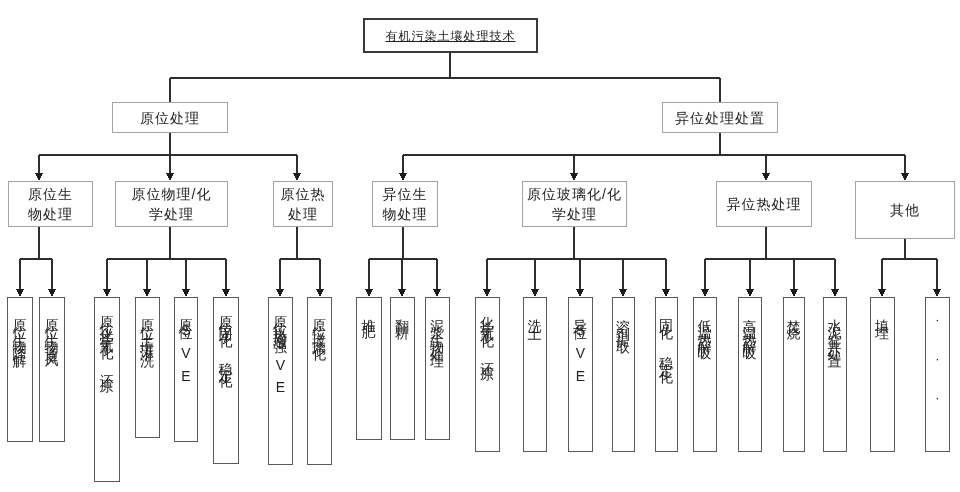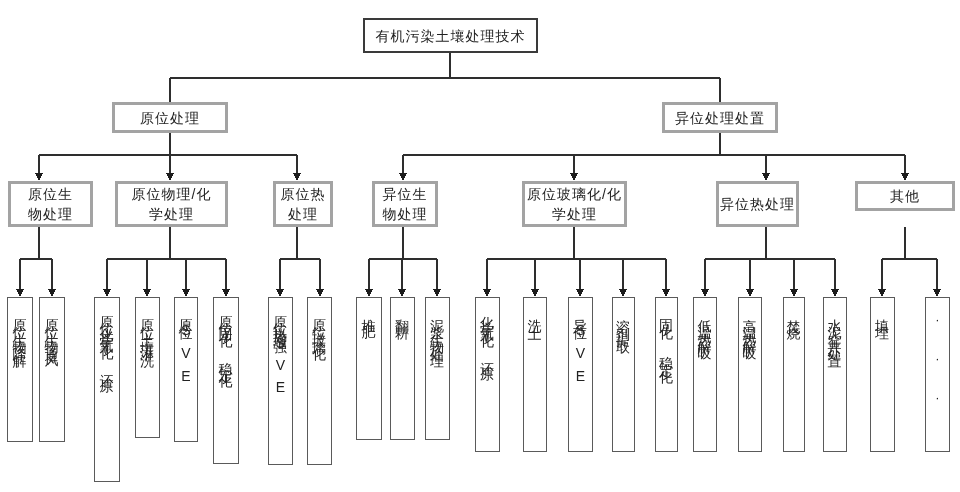--- a/index.html
+++ b/index.html
@@ -5,26 +5,26 @@
   html,body{margin:0;padding:0;}
   body{
     width:960px;height:492px;position:relative;background:#ffffff;
     font-family:"Liberation Sans","DejaVu Sans",sans-serif;
     color:#222;overflow:hidden;
   }
   #canvas{position:absolute;left:0;top:0;width:960px;height:492px;}
   svg.wires{position:absolute;left:0;top:0;pointer-events:none;}
   .node{
     position:absolute;box-sizing:border-box;background:#fff;
-    border:3px solid #a3a3a3;
+    border:1px solid #a3a3a3;
     display:flex;align-items:center;justify-content:center;
     text-align:center;font-size:14px;line-height:20px;
     letter-spacing:1px;white-space:pre-line;
   }
-  .node.root{border:2px solid #3a3a3a;font-size:14px;}
+  .node.root{border:2px solid #3a3a3a;font-size:12px;text-decoration:underline;}
   .leaf{
     position:absolute;box-sizing:border-box;background:#fff;
     border:1px solid #5a5a5a;
     display:flex;justify-content:center;align-items:flex-start;
     font-size:14px;
   }
   .leaf span{
     writing-mode:vertical-rl;text-orientation:upright;
     letter-spacing:7px;margin-top:10px;line-height:1;
   }
@@ -79,22 +79,22 @@
   <div class="node" style="left:8px;top:181px;width:85px;height:46px">原位生
 物处理</div>
   <div class="node" style="left:115px;top:181px;width:113px;height:46px">原位物理/化
 学处理</div>
   <div class="node" style="left:273px;top:181px;width:60px;height:46px">原位热
 处理</div>
   <div class="node" style="left:372px;top:181px;width:66px;height:46px">异位生
 物处理</div>
   <div class="node" style="left:522px;top:181px;width:105px;height:46px">原位玻璃化/化
 学处理</div>
-  <div class="node" style="left:716px;top:181px;width:83px;height:46px">异位热处理</div>
-  <div class="node" style="left:855px;top:181px;width:100px;height:30px">其他</div>
+  <div class="node" style="left:716px;top:181px;width:96px;height:46px">异位热处理</div>
+  <div class="node" style="left:855px;top:181px;width:100px;height:58px">其他</div>
 
   <div class="leaf" style="left:7px;top:297px;width:26px;height:145px">
       <span>原位生物降解</span>
     </div>
   <div class="leaf" style="left:39px;top:297px;width:26px;height:145px">
       <span>原位生物通风</span>
     </div>
 
   <div class="leaf tight" style="left:94px;top:297px;width:26px;height:185px">
       <span>原位化学氧化/还原</span>

